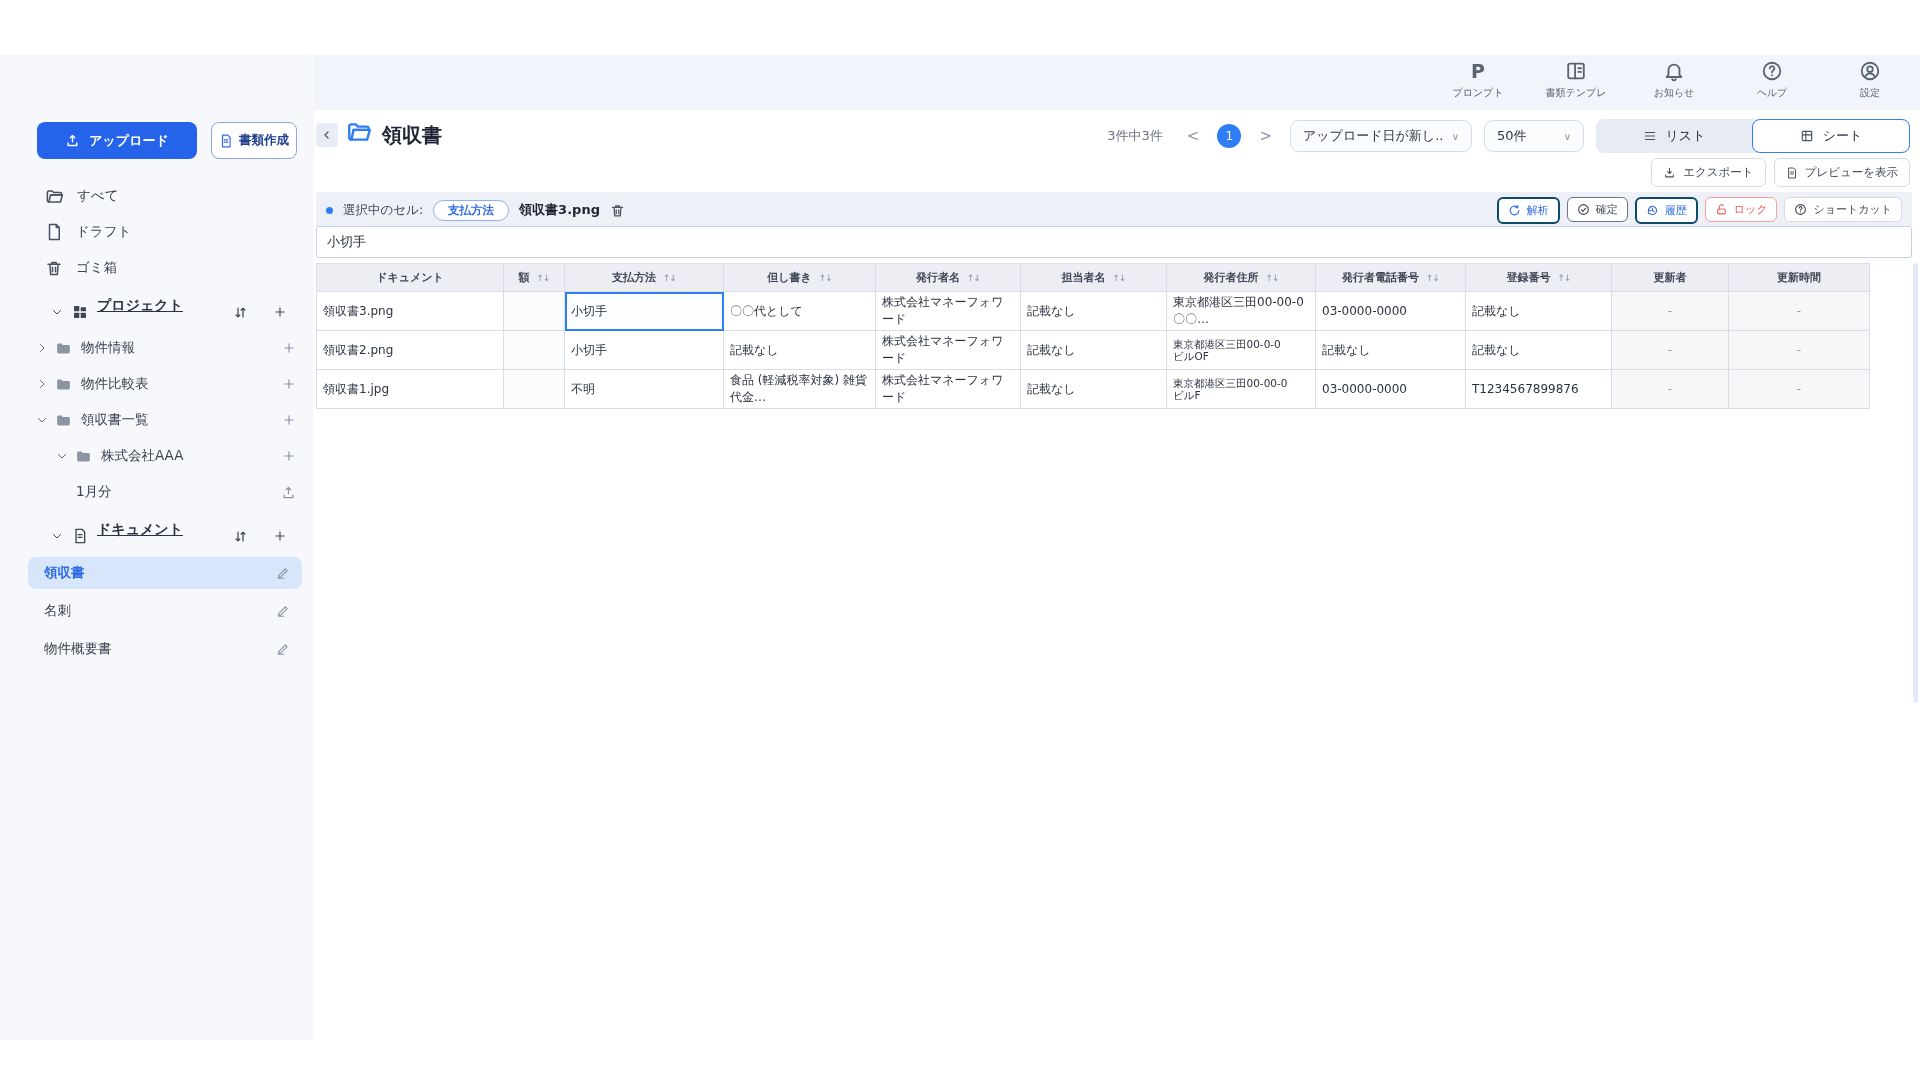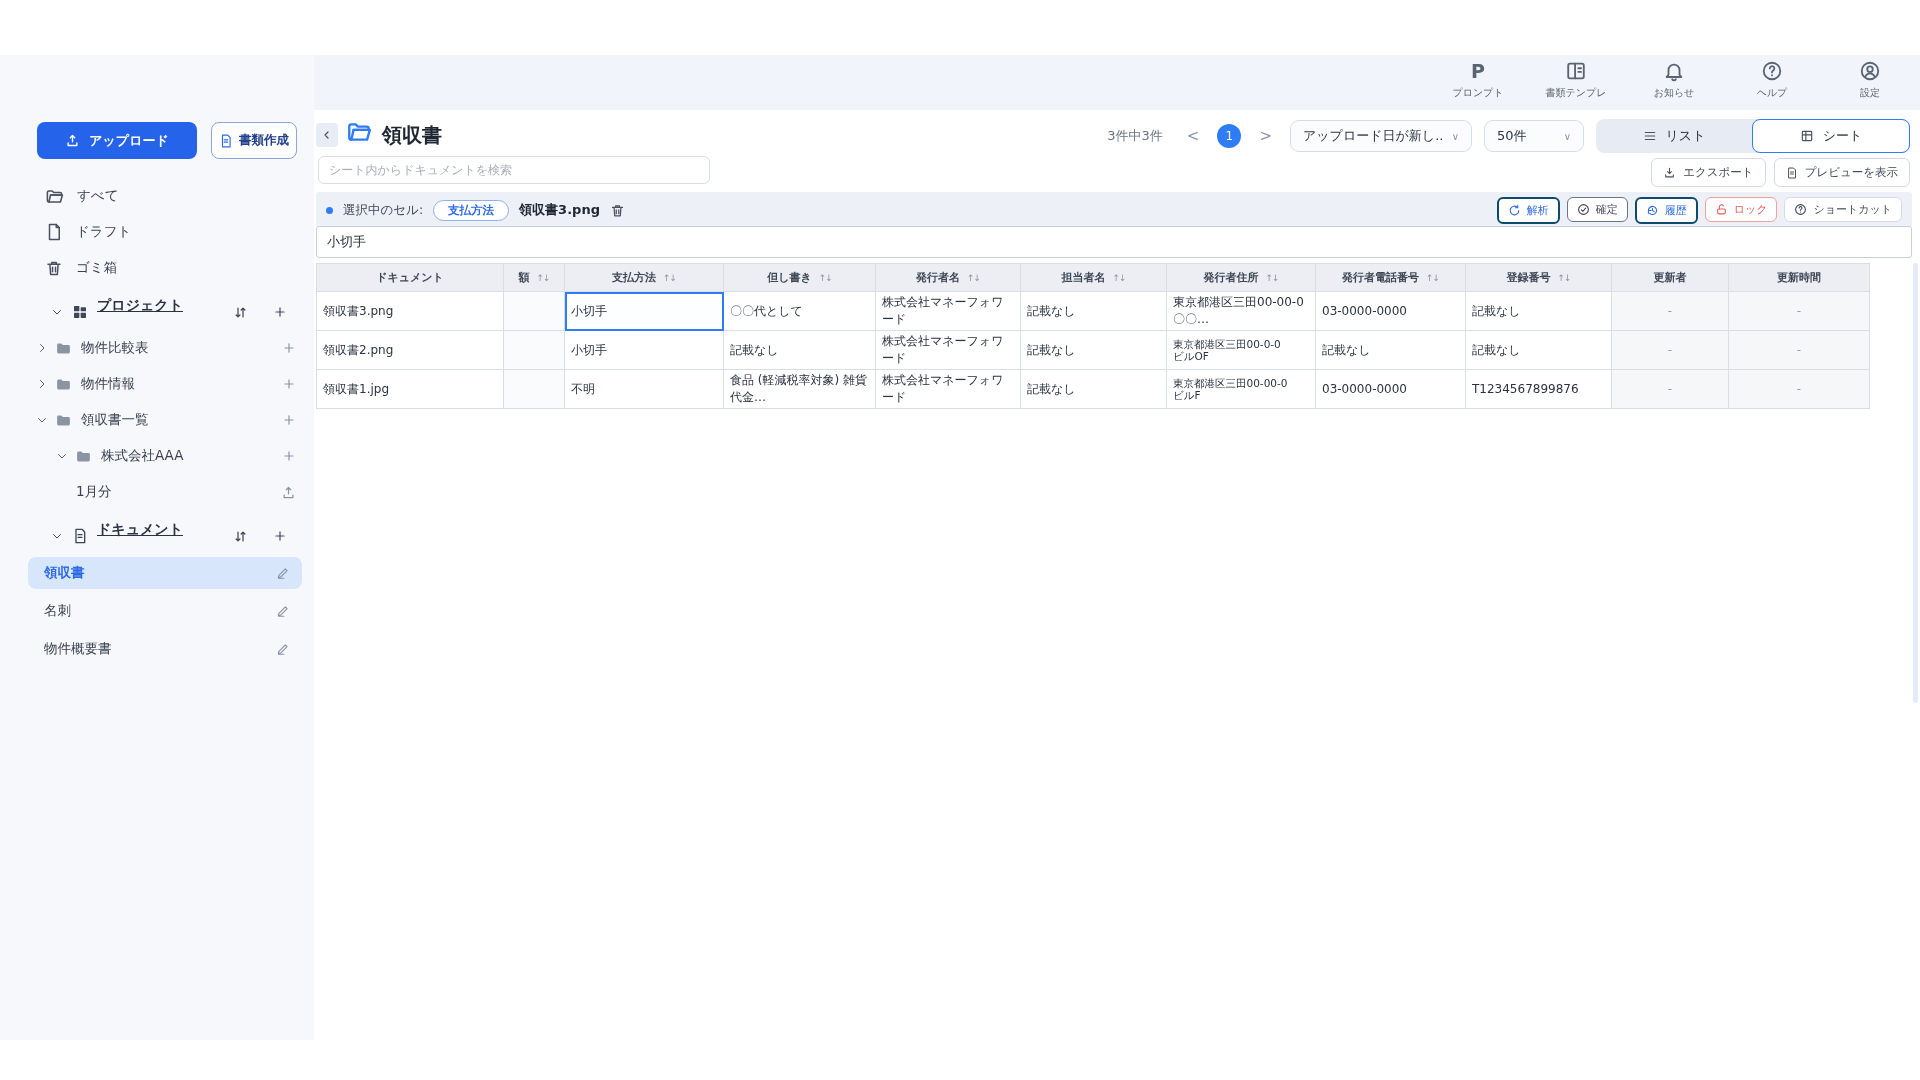--- a/index.html
+++ b/index.html
@@ -244,39 +244,39 @@
        <span class="chev ic">
           <svg width="12" height="12" viewBox="0 0 24 24" fill="none" stroke="currentColor" stroke-width="2" stroke-linecap="round" stroke-linejoin="round">
             <path d="M9 5l7 7-7 7"></path>
           </svg>
         </span>
        <span class="fold ic">
           <svg width="17" height="17" viewBox="0 0 24 24" fill="currentColor">
             <path d="M3 7a2 2 0 0 1 2-2h4l2 2h8a2 2 0 0 1 2 2v8a2 2 0 0 1-2 2H5a2 2 0 0 1-2-2V7z"></path>
           </svg>
         </span>
-       <span class="lbl">物件比較表</span>
+       <span class="lbl">物件情報</span>
        <span class="trail ic">
           <svg width="14" height="14" viewBox="0 0 24 24" fill="none" stroke="currentColor" stroke-width="2" stroke-linecap="round" stroke-linejoin="round">
             <path d="M12 5v14M5 12h14"></path>
           </svg>
         </span>
       </div>
       <div class="tree-item" style="padding-left:36px">
        <span class="chev ic">
           <svg width="12" height="12" viewBox="0 0 24 24" fill="none" stroke="currentColor" stroke-width="2" stroke-linecap="round" stroke-linejoin="round">
             <path d="M9 5l7 7-7 7"></path>
           </svg>
         </span>
        <span class="fold ic">
           <svg width="17" height="17" viewBox="0 0 24 24" fill="currentColor">
             <path d="M3 7a2 2 0 0 1 2-2h4l2 2h8a2 2 0 0 1 2 2v8a2 2 0 0 1-2 2H5a2 2 0 0 1-2-2V7z"></path>
           </svg>
         </span>
-       <span class="lbl">物件情報</span>
+       <span class="lbl">物件比較表</span>
        <span class="trail ic">
           <svg width="14" height="14" viewBox="0 0 24 24" fill="none" stroke="currentColor" stroke-width="2" stroke-linecap="round" stroke-linejoin="round">
             <path d="M12 5v14M5 12h14"></path>
           </svg>
         </span>
       </div>
       <div class="tree-item" style="padding-left:36px">
        <span class="chev ic">
           <svg width="12" height="12" viewBox="0 0 24 24" fill="none" stroke="currentColor" stroke-width="2" stroke-linecap="round" stroke-linejoin="round">
             <path d="M5 9l7 7 7-7"></path>
@@ -419,21 +419,20 @@
           <svg width="14" height="14" viewBox="0 0 24 24" fill="none" stroke="currentColor" stroke-width="2" stroke-linejoin="round">
               <rect x="4" y="4" width="16" height="16" rx="1.5"></rect>
               <path d="M4 10h16M10 4v16"></path>
             </svg>
         </span>
         <span>シート</span>
       </div>
     </div>
   </div>
 
-  <input id="sheet-search" placeholder="シート内からドキュメントを検索" style="">
 
   <div id="row-actions">
     <div class="btn-sm">
       <span class="ic">
         <svg width="13" height="13" viewBox="0 0 24 24" fill="none" stroke="currentColor" stroke-width="2" stroke-linecap="round" stroke-linejoin="round">
             <path d="M12 4v10M8.5 10.5L12 14l3.5-3.5"></path>
             <path d="M5 16v4h14v-4"></path>
           </svg>
       </span>
       <span>エクスポート</span>

